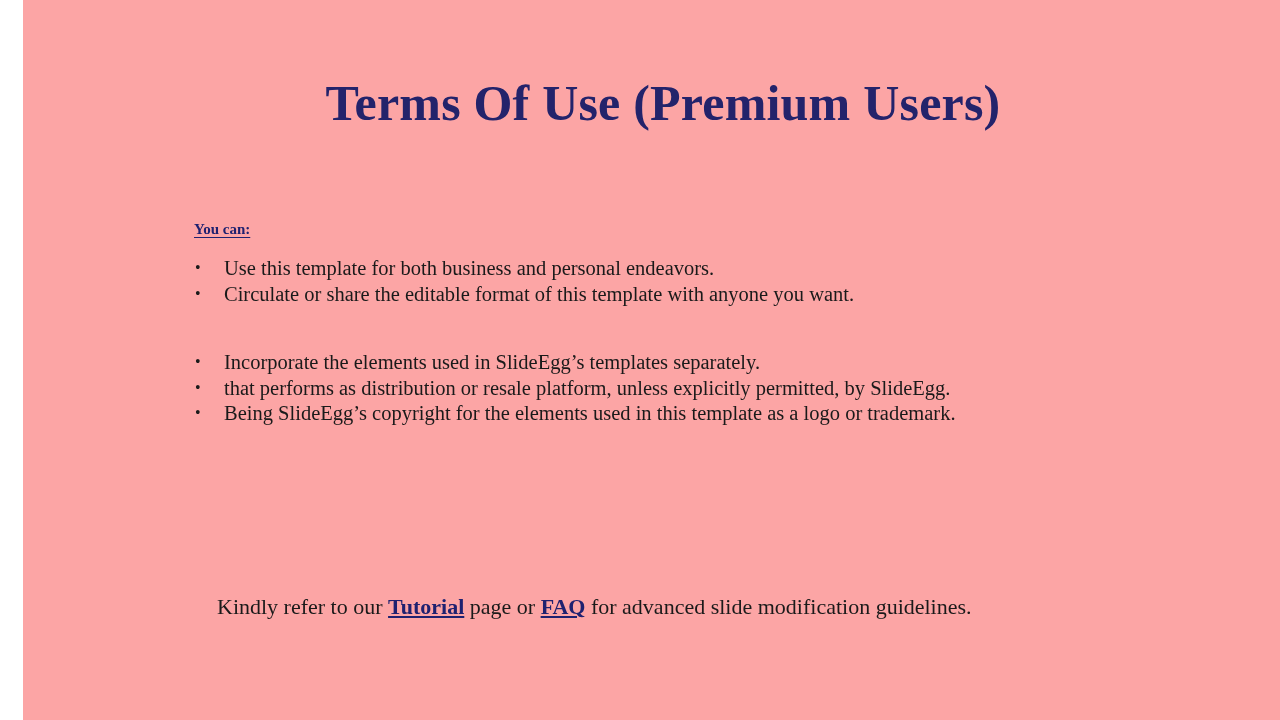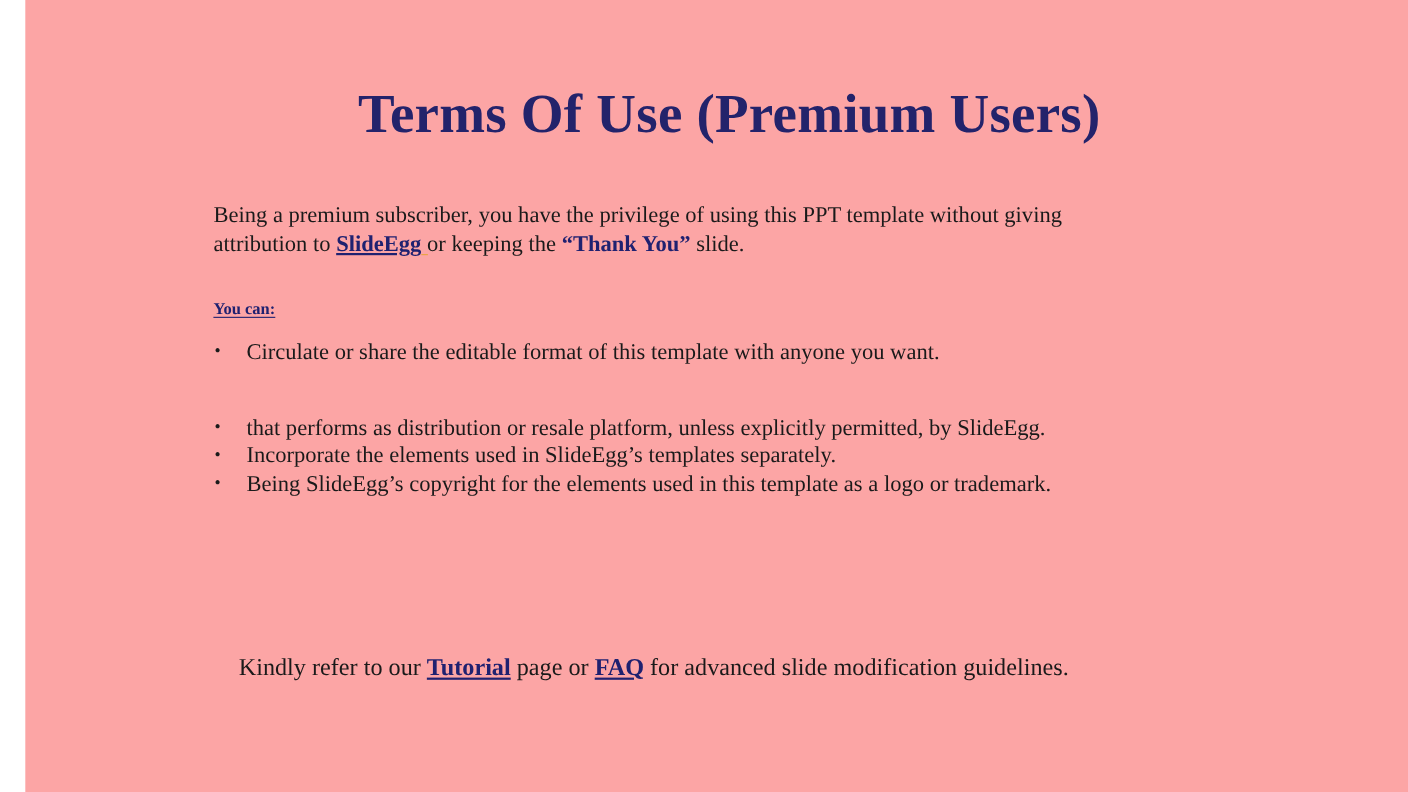--- a/index.html
+++ b/index.html
@@ -133,42 +133,42 @@
 </style>
 </head>
 <body>
 
 <div class="slide">
 
   <div class="slide-title">Terms Of Use (Premium Users)</div>
 
   <div class="body-block">
 
-    <p class="intro"><span>Being a premium subscriber, you have the privilege of using this PPT template without giving attribution to </span><a class="link link-slideegg" href="#">SlideEgg</a><span> or keeping the </span><span class="emph">“Thank You”</span><span> slide.</span></p>
 
     <div class="gap-a"></div>
 
     <div>
       <span class="section-head">You can:</span>
     </div>
 
     <div class="gap-b"></div>
 
     <ul class="bullets">
+      <li><span>Use this template for both business and personal endeavors.</span></li>
       <li><span>Circulate or share the editable format of this template with anyone you want.</span></li>
     </ul>
 
     <div class="gap-c"></div>
 
 
     <div class="gap-d"></div>
 
     <ul class="bullets">
+      <li><span>Incorporate the elements used in SlideEgg’s templates separately.</span></li>
       <li><span>that performs as distribution or resale platform, unless explicitly permitted, by SlideEgg.</span></li>
-      <li><span>Incorporate the elements used in SlideEgg’s templates separately.</span></li>
       <li><span>Being SlideEgg’s copyright for the elements used in this template as a logo or trademark.</span></li>
     </ul>
 
   </div>
 
   <div class="footer-line"><span>Kindly refer to our </span><a class="link" href="#">Tutorial</a><span> page or </span><a class="link" href="#">FAQ</a><span> for advanced slide modification guidelines.</span></div>
 
 </div>
 
 </body></html>

